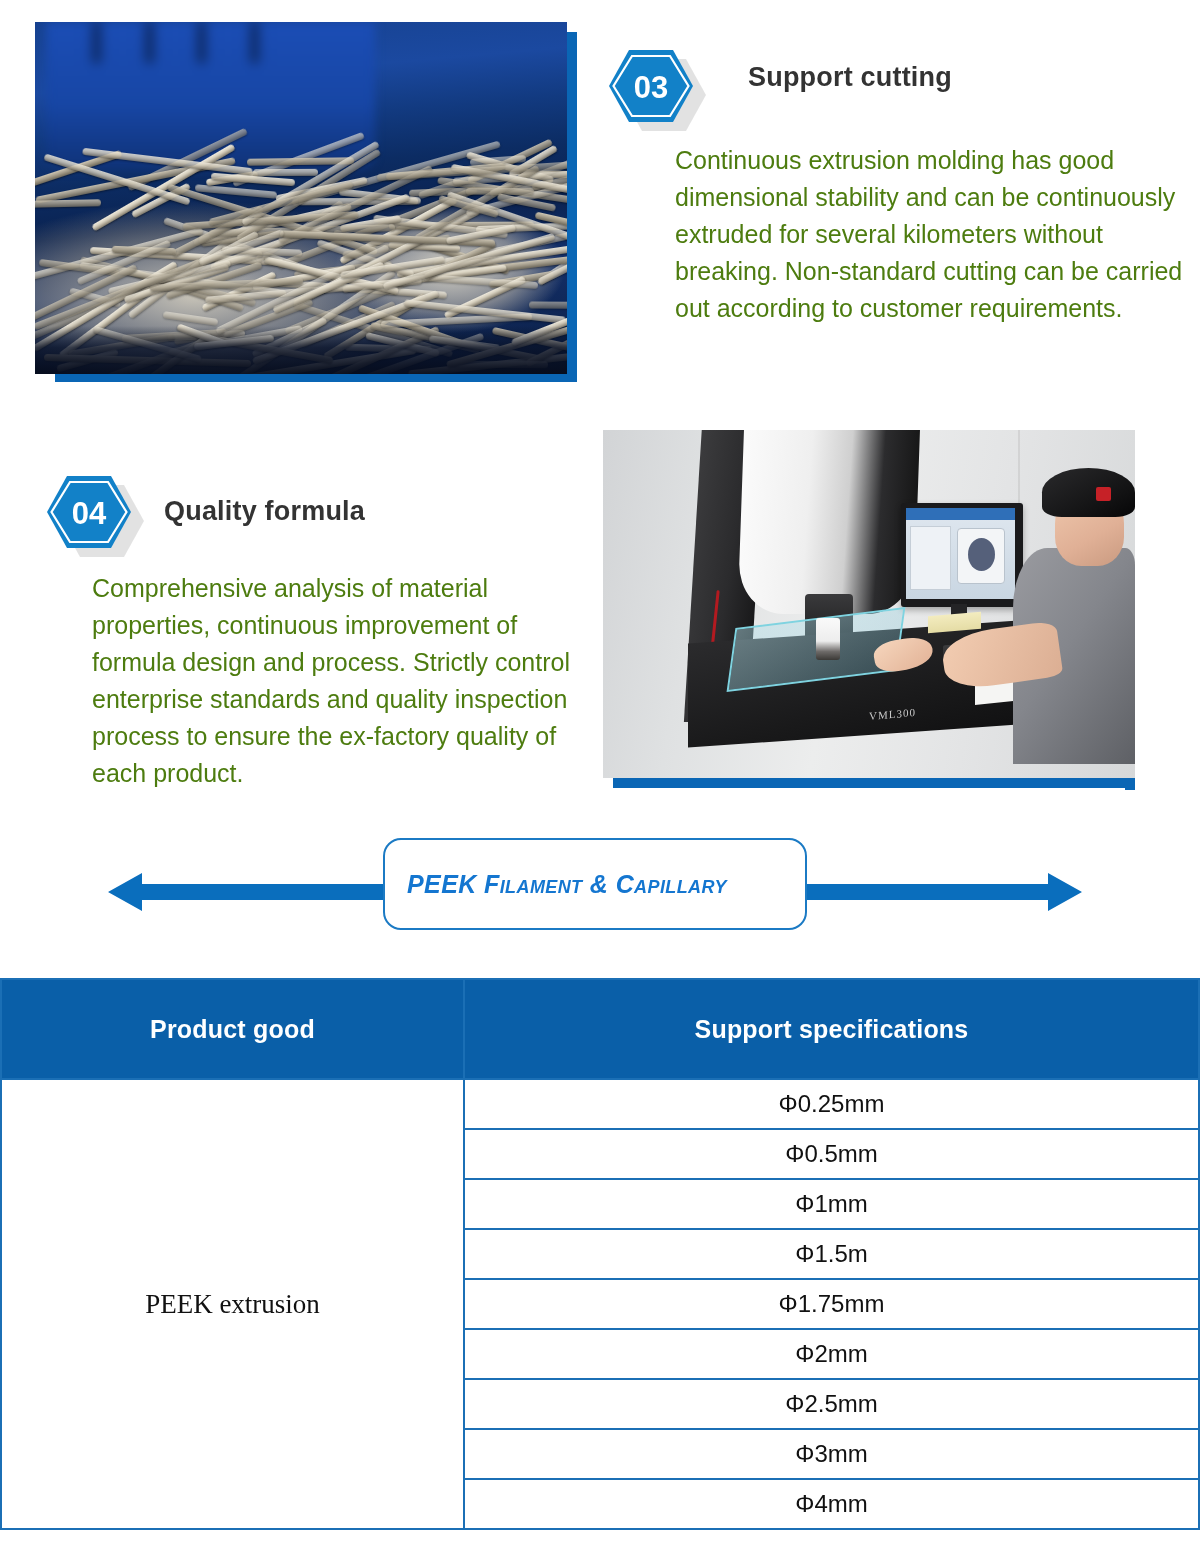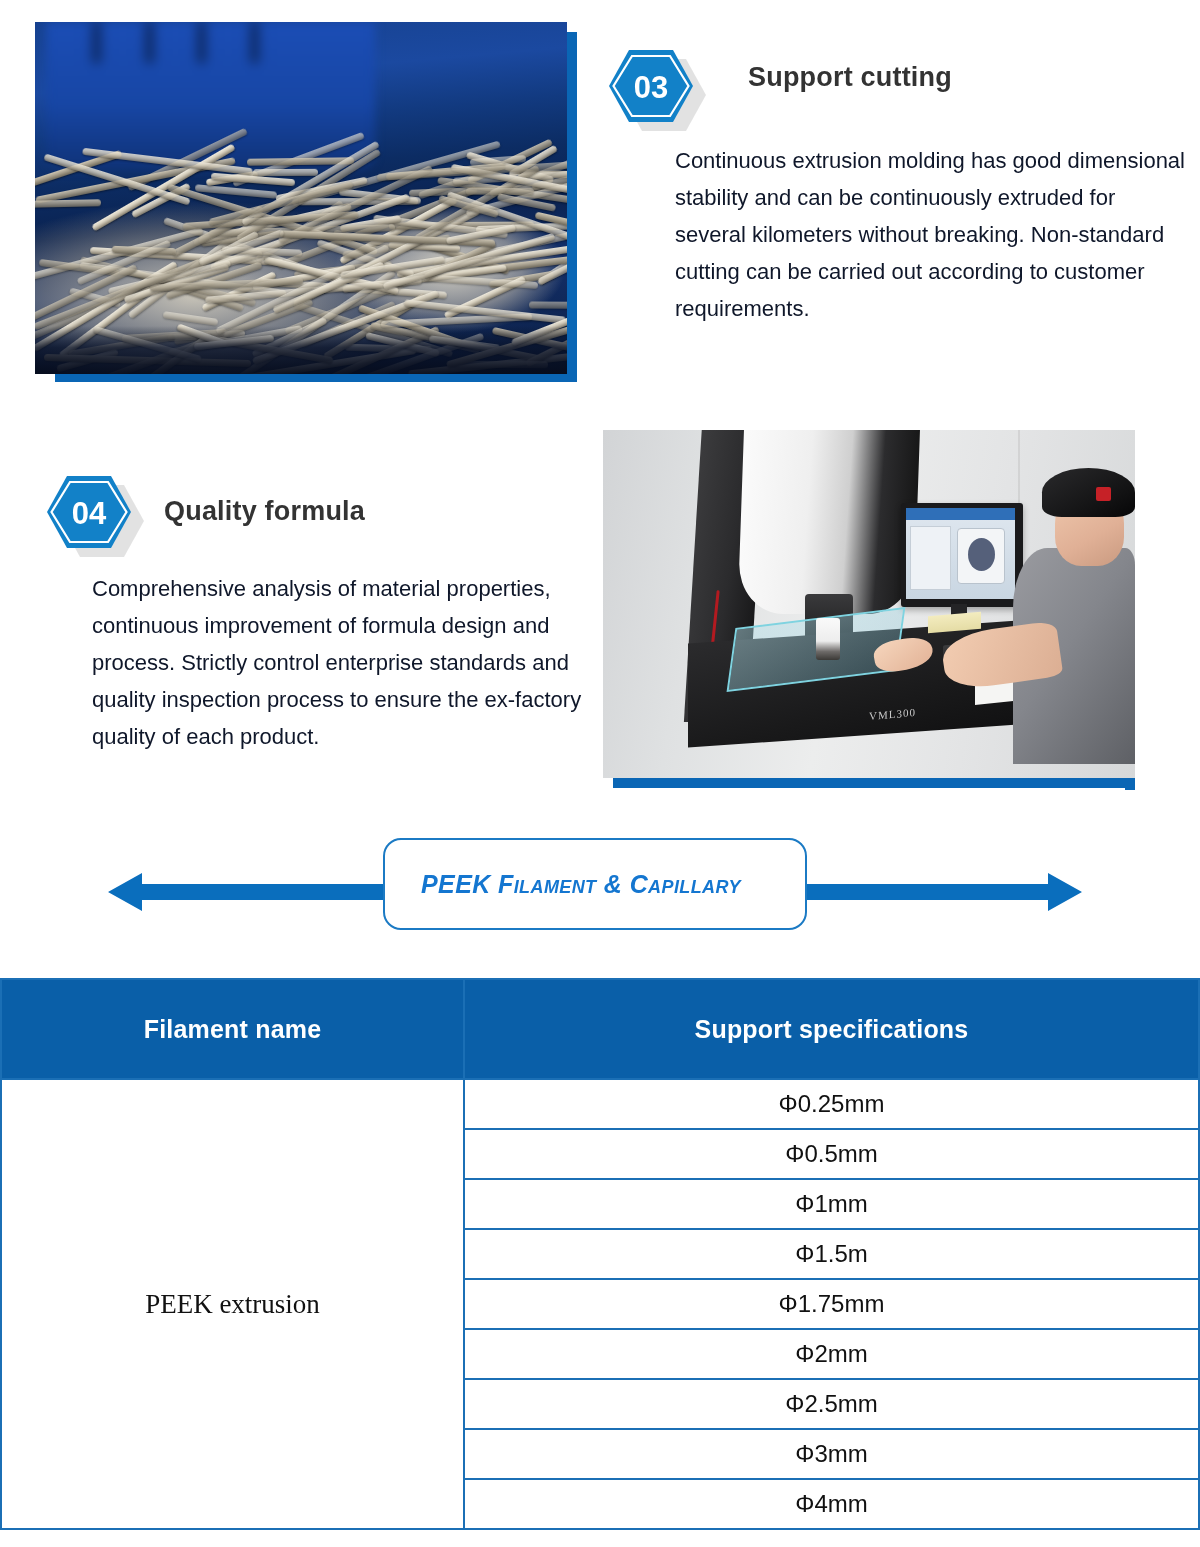--- a/index.html
+++ b/index.html
@@ -199,39 +199,39 @@
   .hex-title {
     position: absolute;
     font-size: 27px;
     font-weight: bold;
     color: #333333;
     letter-spacing: .2px;
     white-space: nowrap;
   }
   .step-body {
     position: absolute;
-    font-size: 22px;
+    font-size: 25px;
     line-height: 37px;
-    color: #0f172a;
+    color: #4d7c0f;
     white-space: pre-line;
   }
 
   
   #banner { position: absolute; left: 0; top: 838px; width: 1200px; height: 108px; }
   .arrow-left, .arrow-right { position: absolute; top: 31px; }
   .banner-box {
     position: absolute;
     left: 383px; top: 0px;
     width: 424px; height: 92px;
     background: #ffffff;
     border: 2px solid #1b7ac4;
     border-radius: 18px;
     display: flex; flex-direction: column;
     justify-content: center;
-    padding-left: 36px;
+    padding-left: 22px;
   }
   .banner-line {
     font-family: "Liberation Sans", sans-serif;
     font-style: italic;
     font-weight: bold;
     font-size: 25px;
     font-variant: small-caps;
     color: #1476d0;
     letter-spacing: .4px;
     line-height: 34px;
@@ -525,21 +525,21 @@
     <polygon points="290,23 256,4 256,15 0,15 0,31 256,31 256,42" fill="#0a6ebd"></polygon>
   </svg>
   <div class="banner-box">
     <div class="banner-line">PEEK Filament &amp; Capillary</div>
   </div>
 </div>
 
 <table id="spec-table">
   <thead>
     <tr>
-      <th class="col-name">Filament name</th>
+      <th class="col-name">Product good</th>
       <th>Support specifications</th>
     </tr>
   </thead>
   <tbody id="spec-tbody">
       <tr>
         <td class="cell-product-name" rowspan="9">PEEK extrusion</td>
         <td class="cell-spec">Φ0.25mm</td>
       </tr>
       <tr>
         <td class="cell-spec">Φ0.5mm</td>

